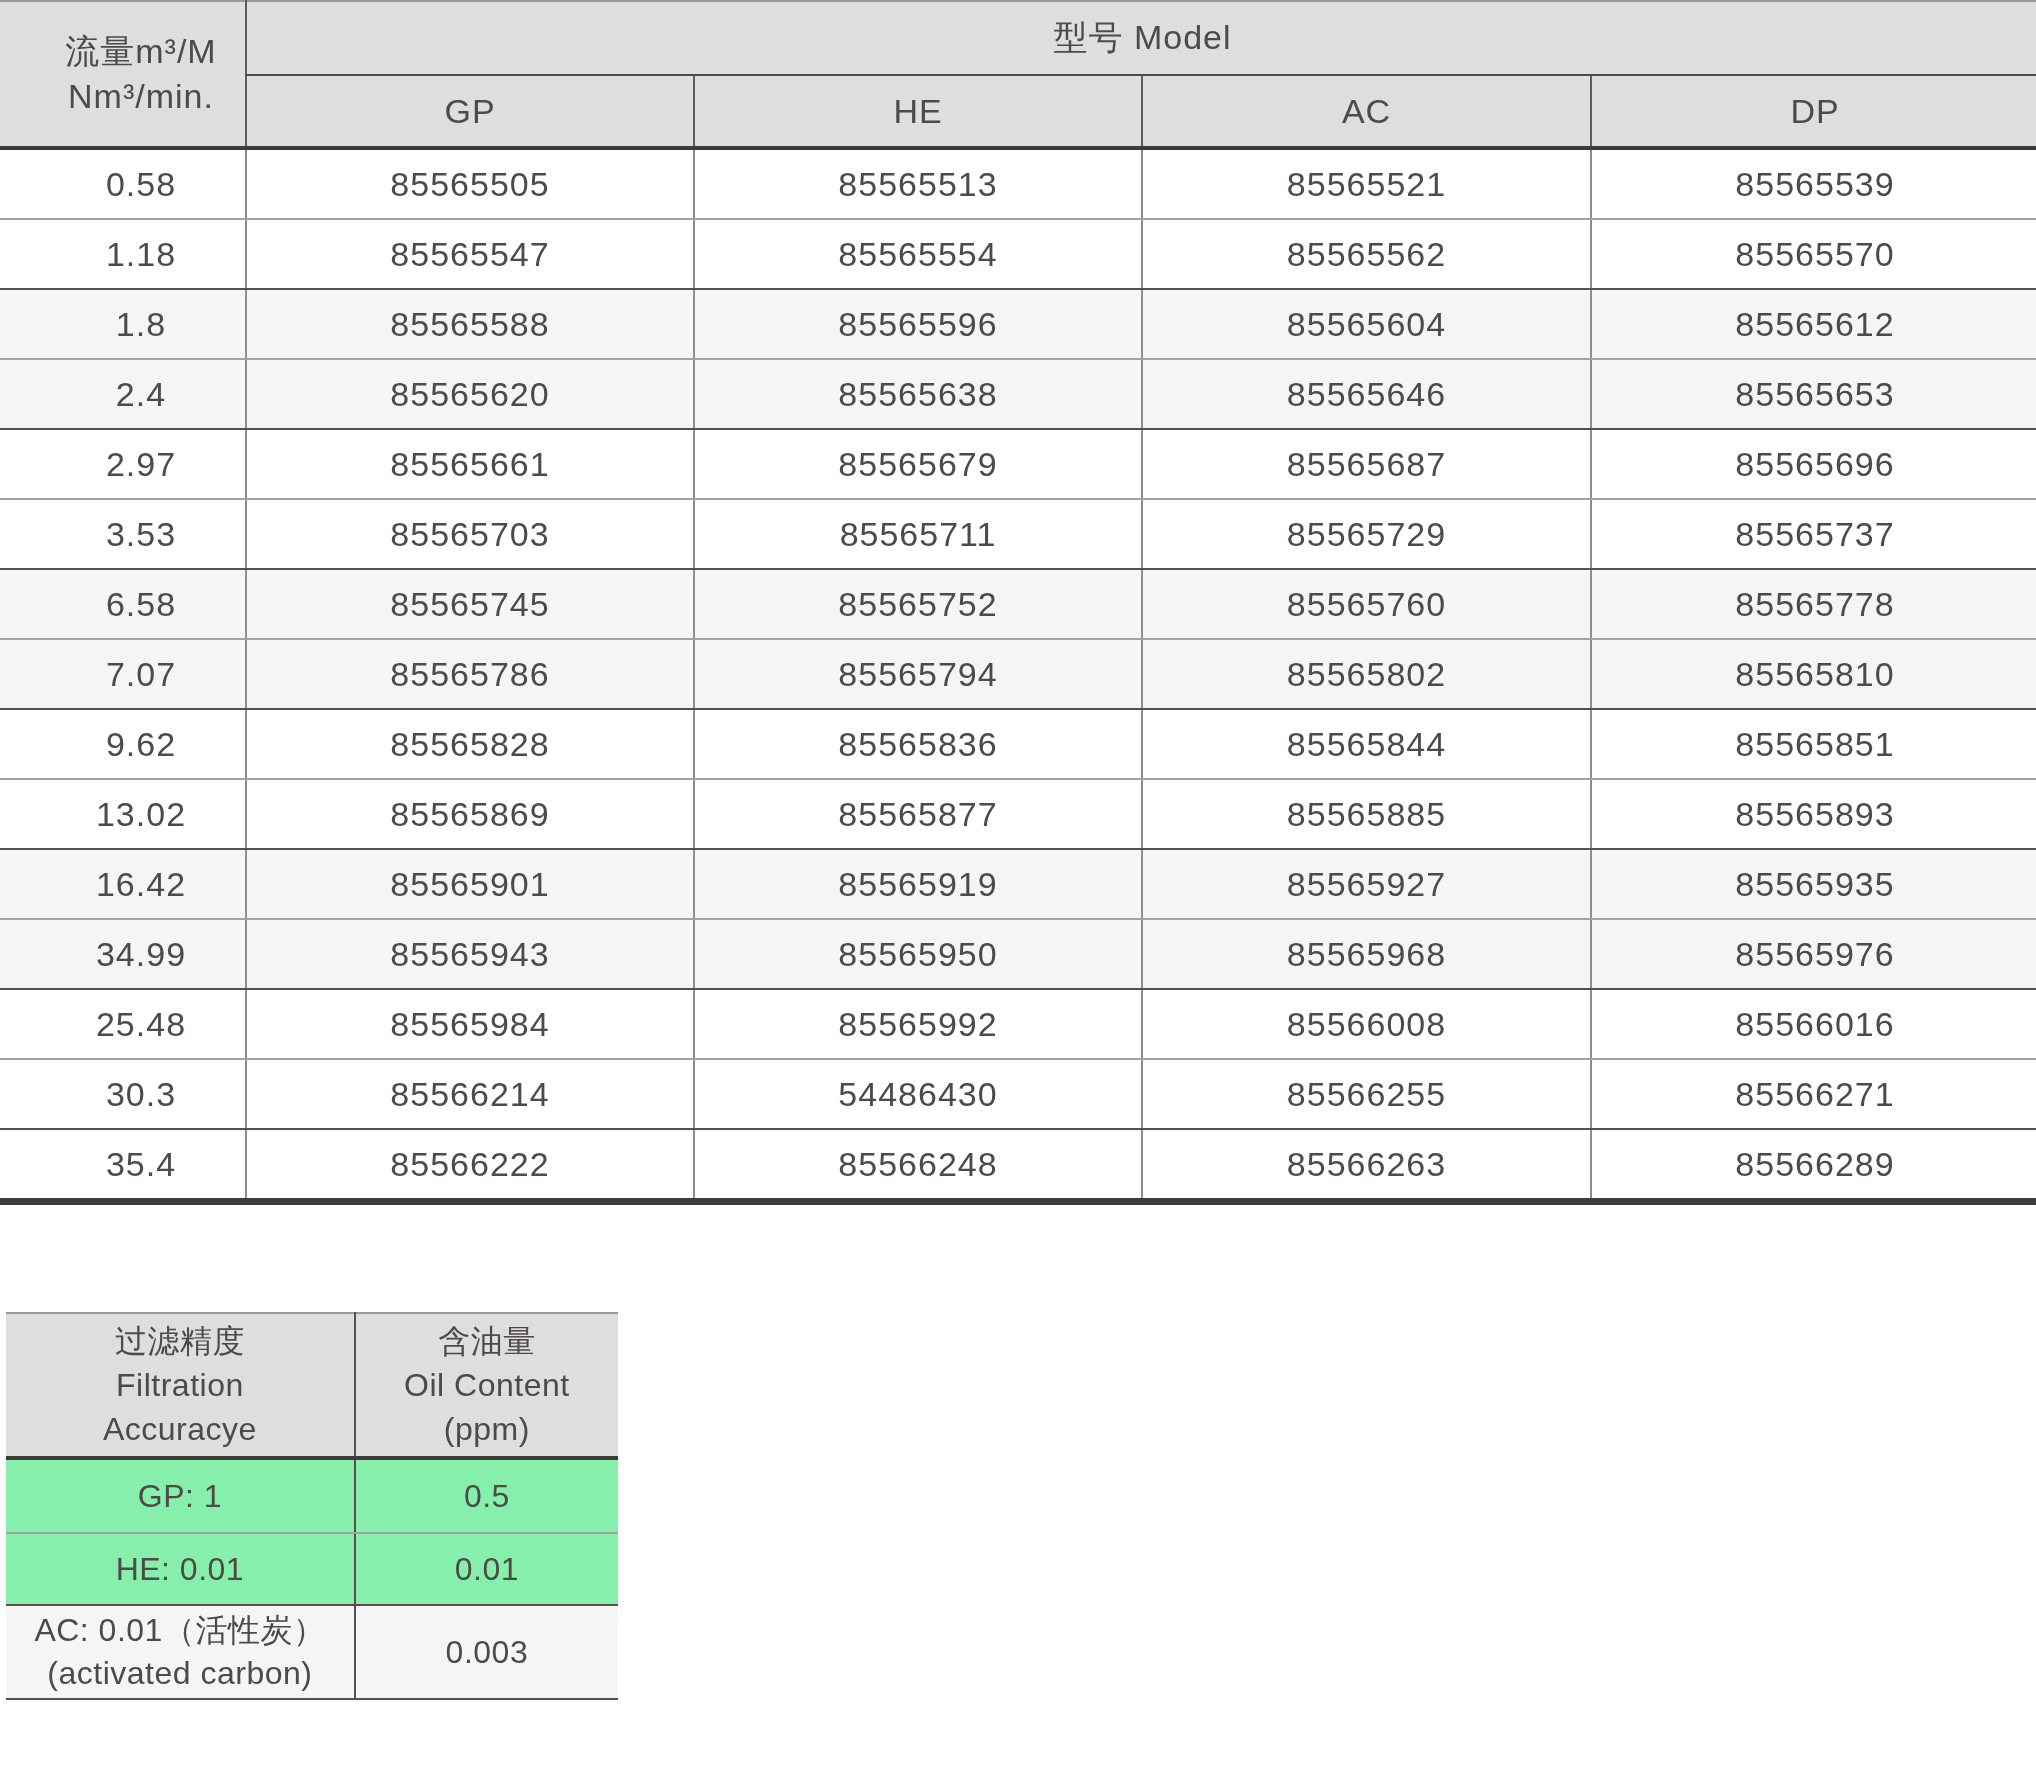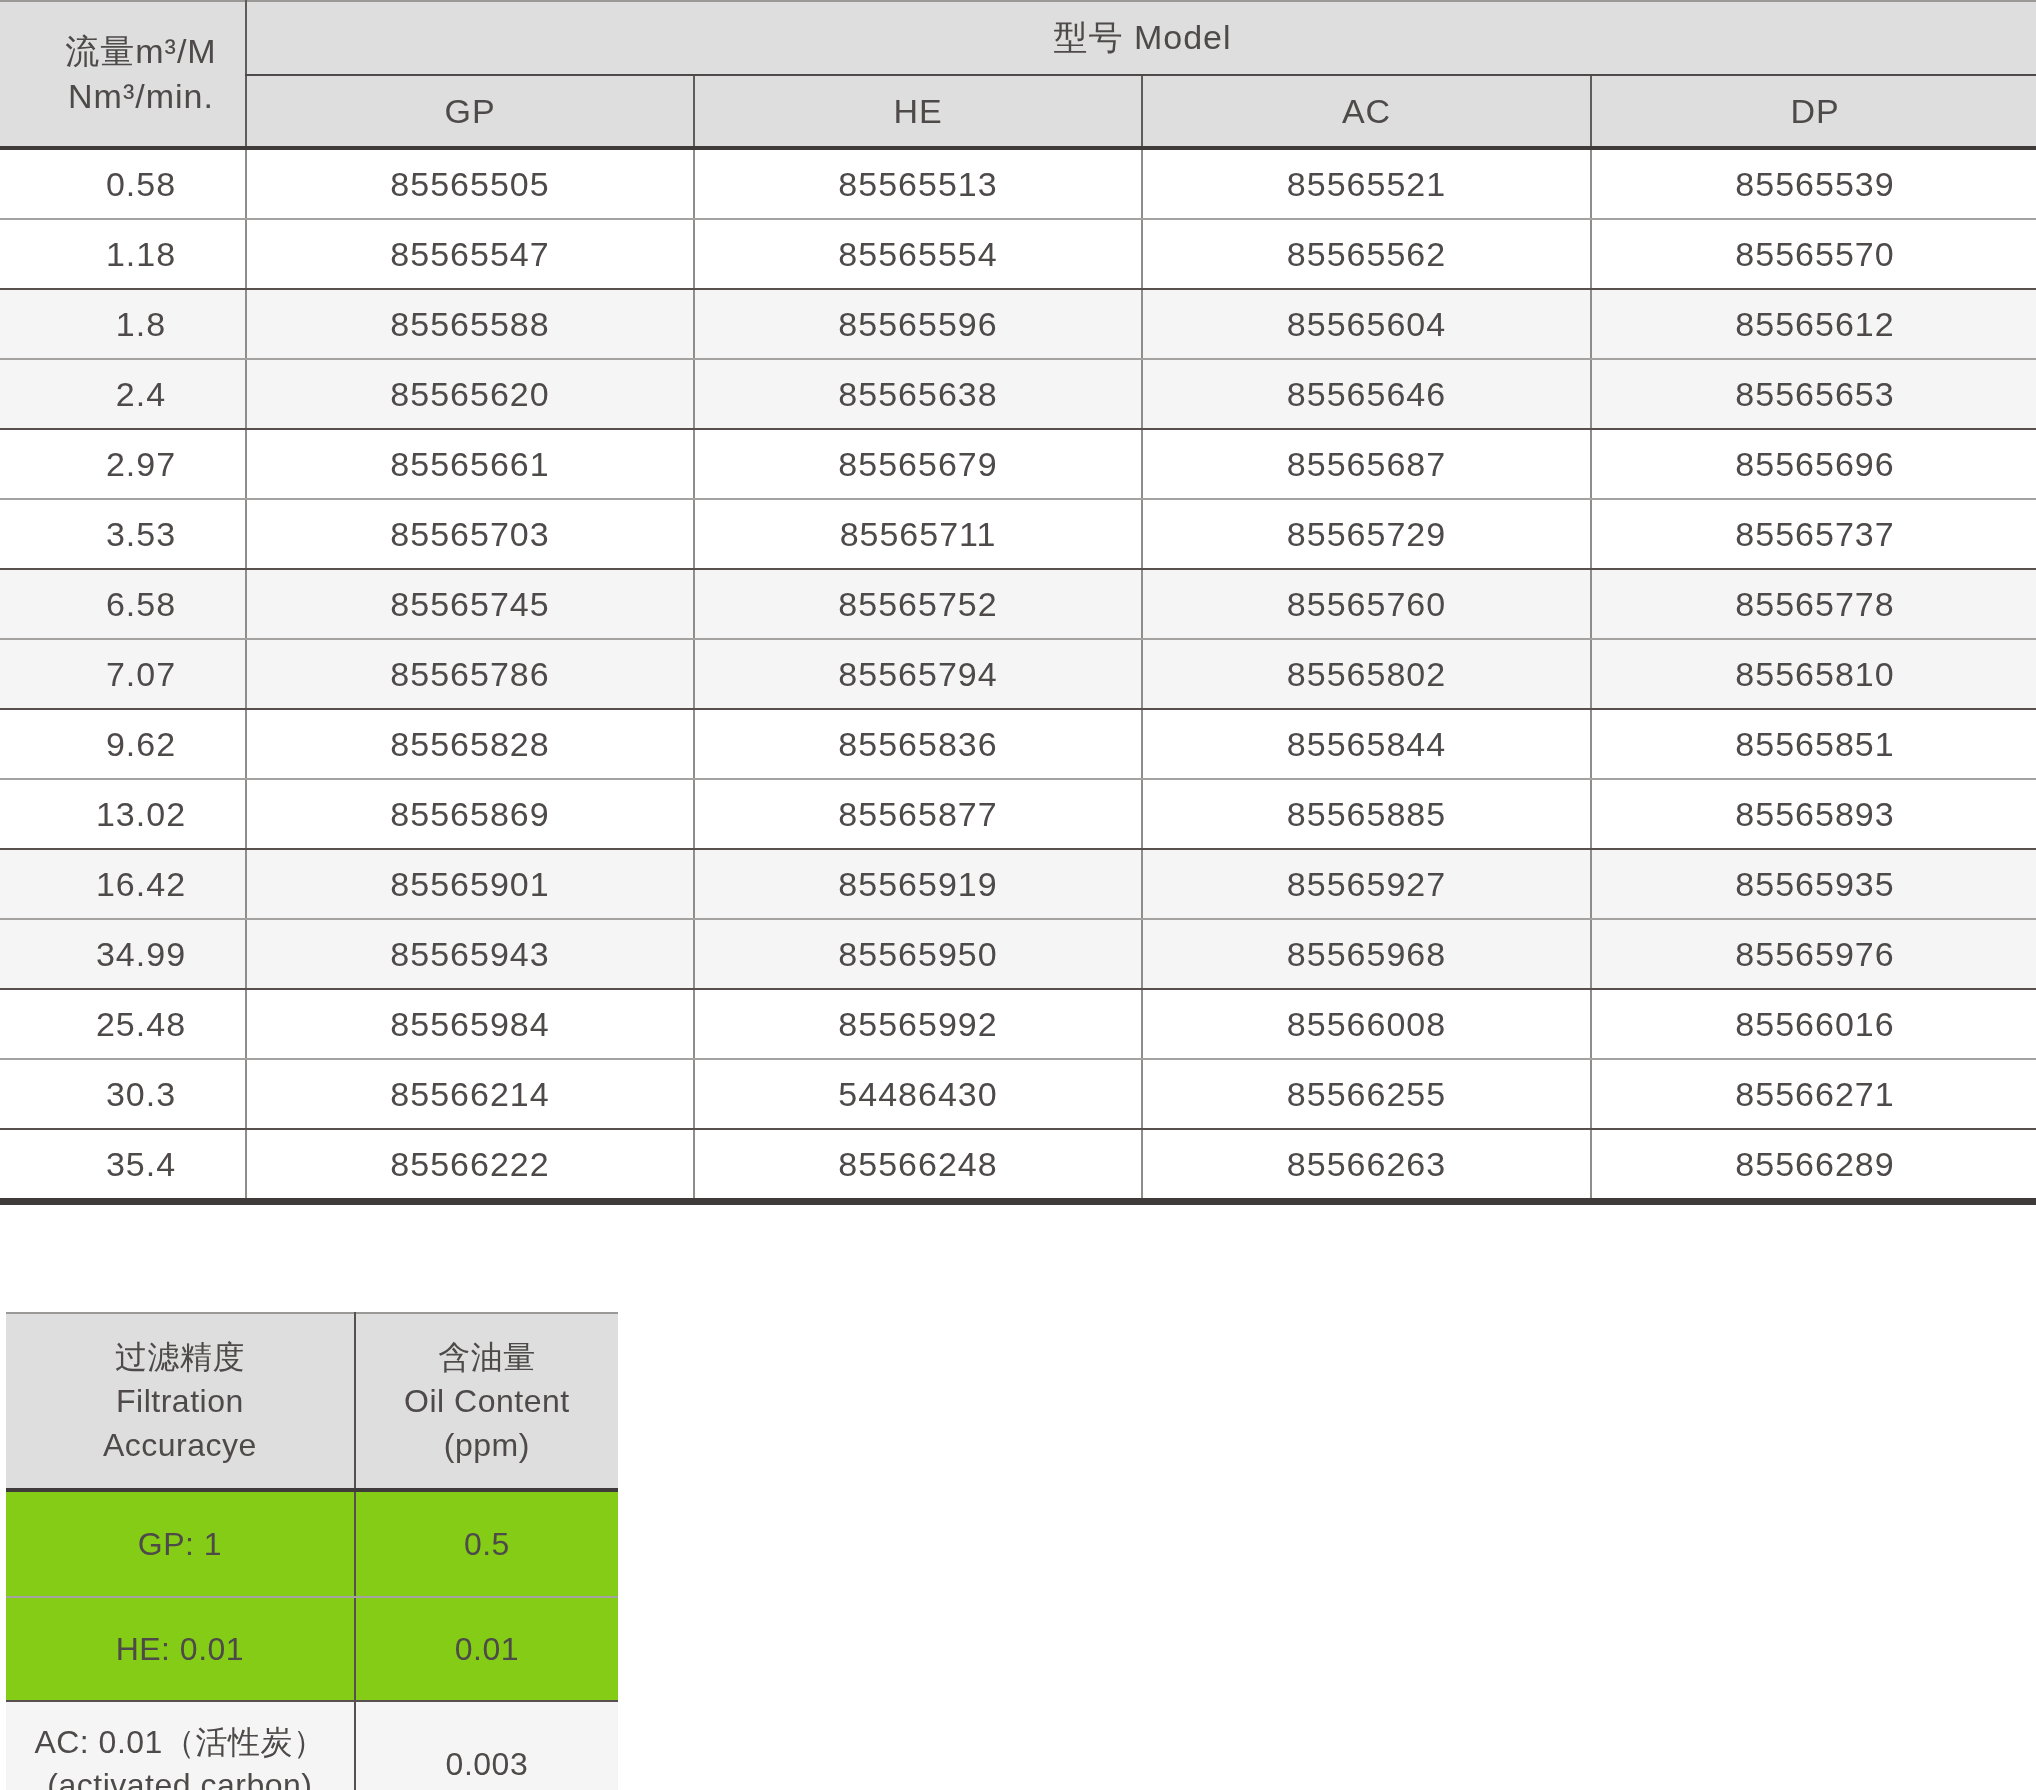--- a/index.html
+++ b/index.html
@@ -44,32 +44,32 @@
     border-collapse: collapse;
     table-layout: fixed;
     width: 612px;
     margin: 107px 0 0 5.9px;
     border-top: 2px solid #9b9898;
   }
   .spec-table th, .spec-table td {
     font-weight: normal;
     text-align: center;
     vertical-align: middle;
-    padding: 16px;
+    padding: 0;
     font-size: 32px;
     letter-spacing: 0.5px;
   }
   .spec-table th {
     background: #dedede;
     height: 142px;
     line-height: 44px;
     border-bottom: 4.9px solid #3f3b3a;
   }
   .spec-table .divleft { border-left: 2.9px solid #57504f; }
-  .spec-table td { background: #84cc16; line-height: 43px; }
+  .spec-table td { background: #86efac; line-height: 43px; }
   .spec-table tr.r-gp td { height: 72px; border-bottom: 2px solid #a5a2a2; }
   .spec-table tr.r-he td { height: 70px; border-bottom: 2.9px solid #57504f; }
   .spec-table tr.r-ac td { height: 92px; border-bottom: 2.9px solid #57504f; background: #f5f5f6; }
   .spec-table tr.r-dp td { height: 90px; background: #f5f5f6; }
 </style>
 </head>
 <body>
 
 <table class="model-table">
   <colgroup>

